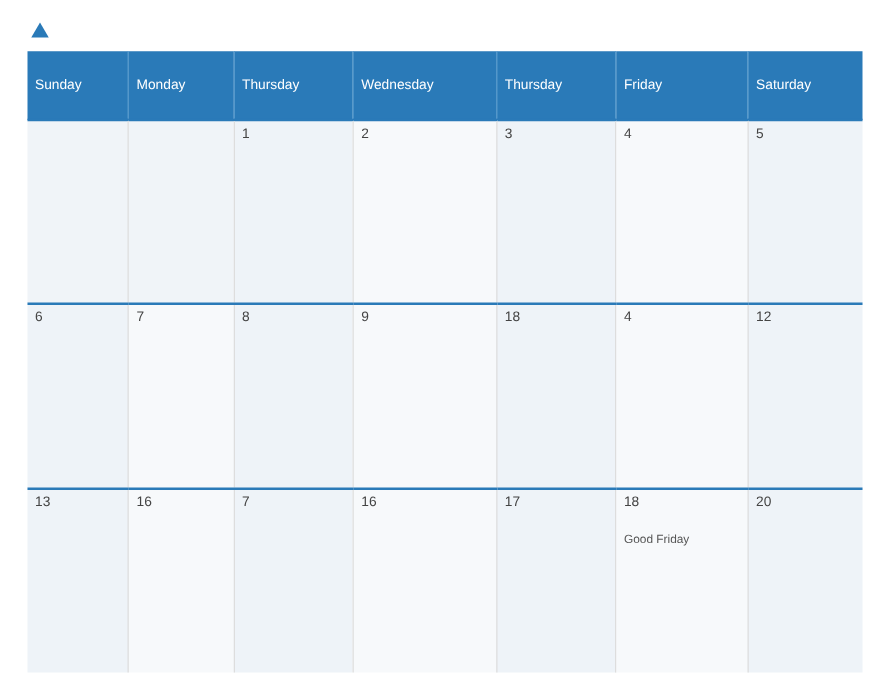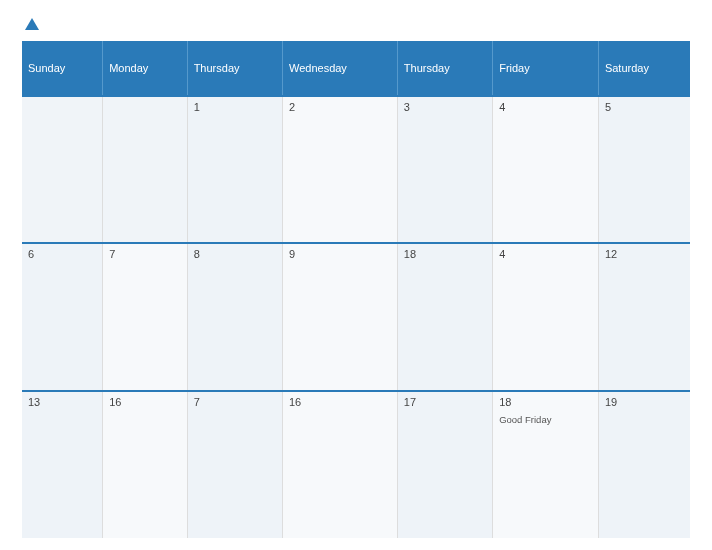--- a/index.html
+++ b/index.html
@@ -100,21 +100,21 @@
     .day-num {
       font-size: 11px;
       color: #444;
       display: block;
       margin-bottom: 2px;
     }
     .holiday {
       font-size: 9.5px;
       color: #555;
       display: block;
-      margin-top: 6px;
+      margin-top: 18px;
     }
     .empty {
       background: #f0f4f8 !important;
     }
   </style>
 </head>
 <body>
 
 <div class="page">
   <div class="header">
@@ -196,18 +196,18 @@
             <span class="day-num">16</span>
           </td>
           <td>
             <span class="day-num">17</span>
           </td>
           <td>
             <span class="day-num">18</span>
             <span class="holiday">Good Friday</span>
           </td>
           <td>
-            <span class="day-num">19</span>
+            <span class="day-num">20</span>
           </td>
         </tr>
       </tbody>
   </table>
 </div>
 
 </body></html>

